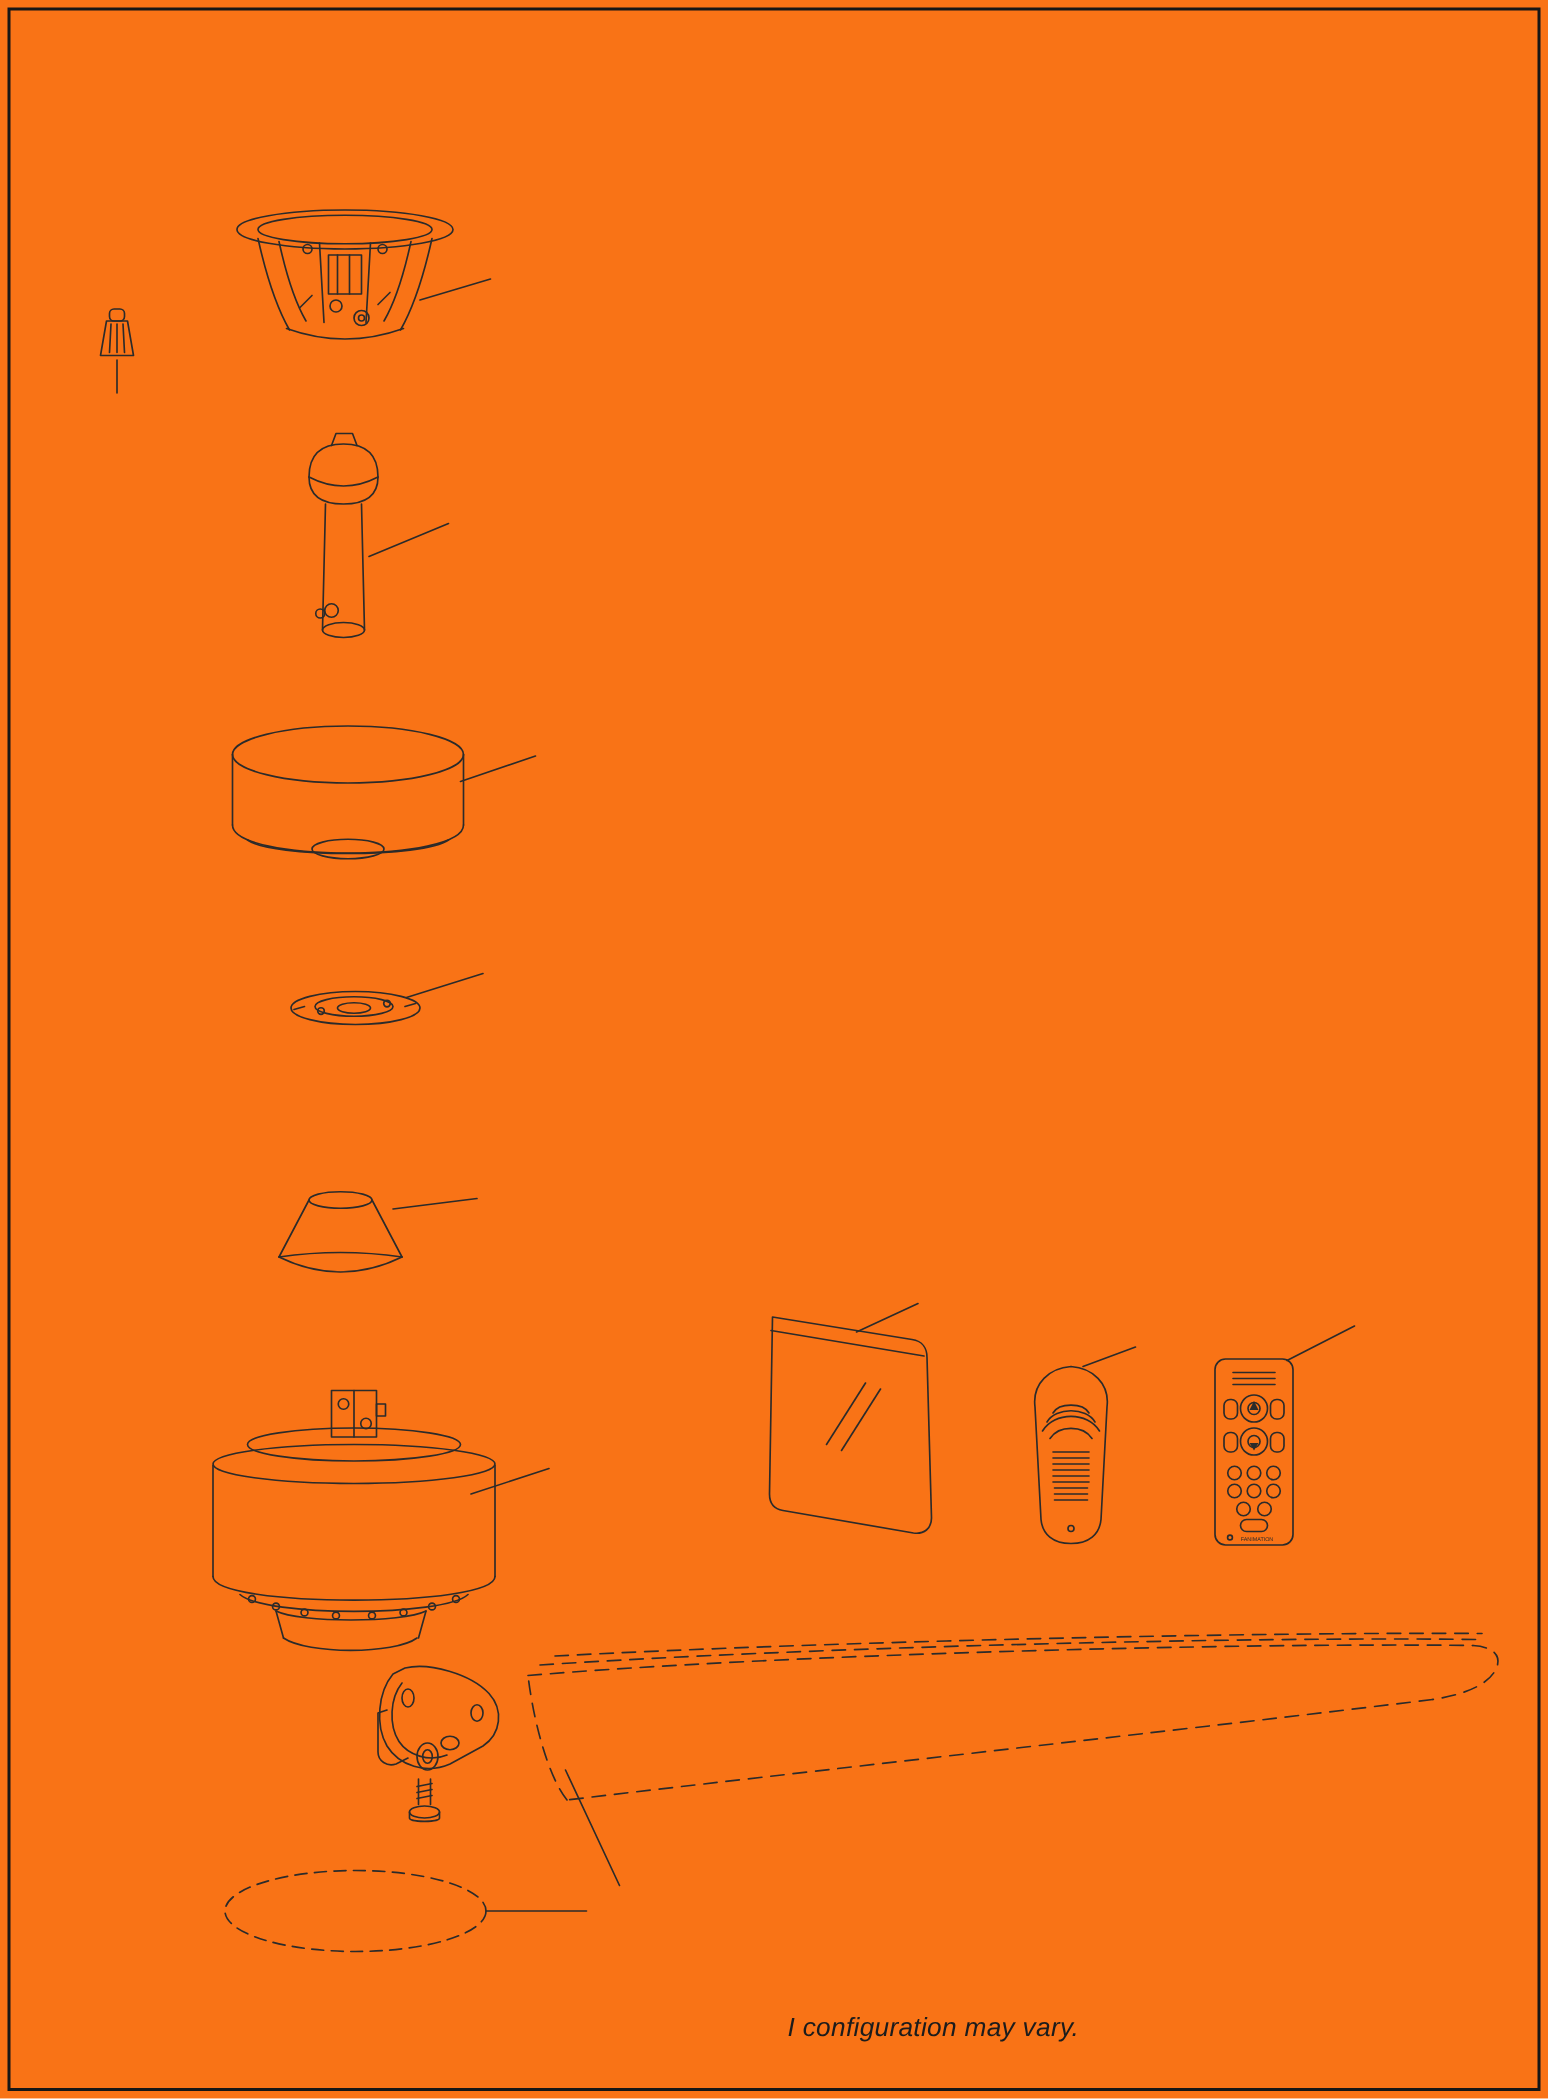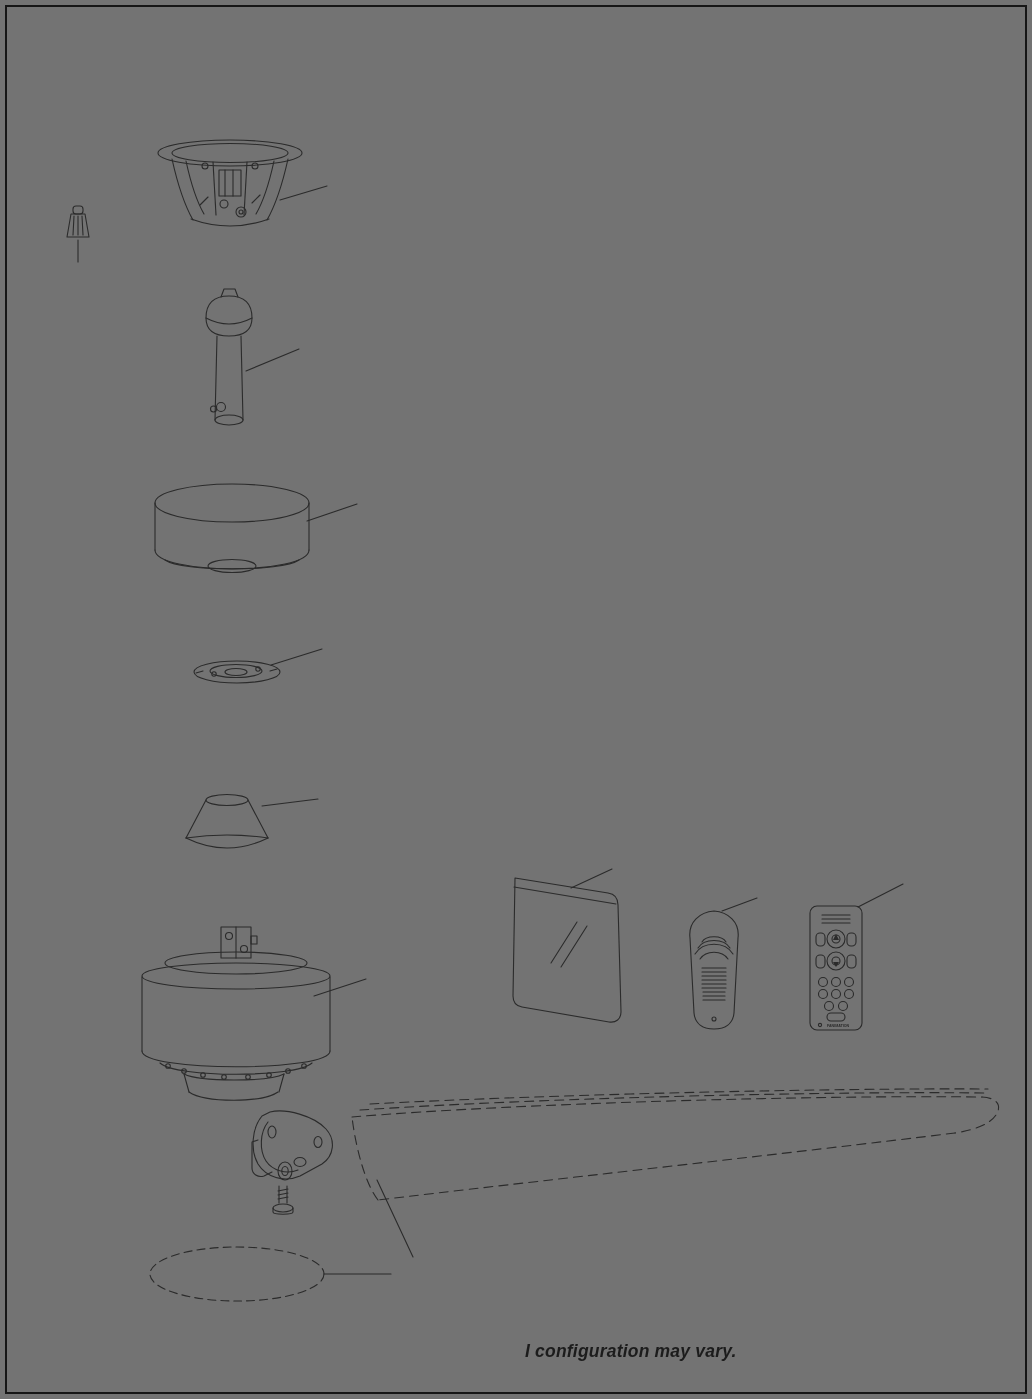--- a/index.html
+++ b/index.html
@@ -1,22 +1,21 @@
 <!DOCTYPE html>
 <html><head>
 <meta charset="utf-8">
 <style>
   html,body{margin:0;padding:0;background:#ffffff;}
   .page{
     position:relative;
     width:1032px;height:1399px;
-    background:#737373;
+    background:#f97316;
     font-family:"Liberation Sans", sans-serif;
     overflow:hidden;
-    font-weight:bold;
   }
   .frame{
     position:absolute;inset:5px;
     border:2px solid #161616;
     pointer-events:none;
   }
   svg{position:absolute;left:0;top:0;}
   .caption{
     position:absolute;
     left:525px;top:1341px;

